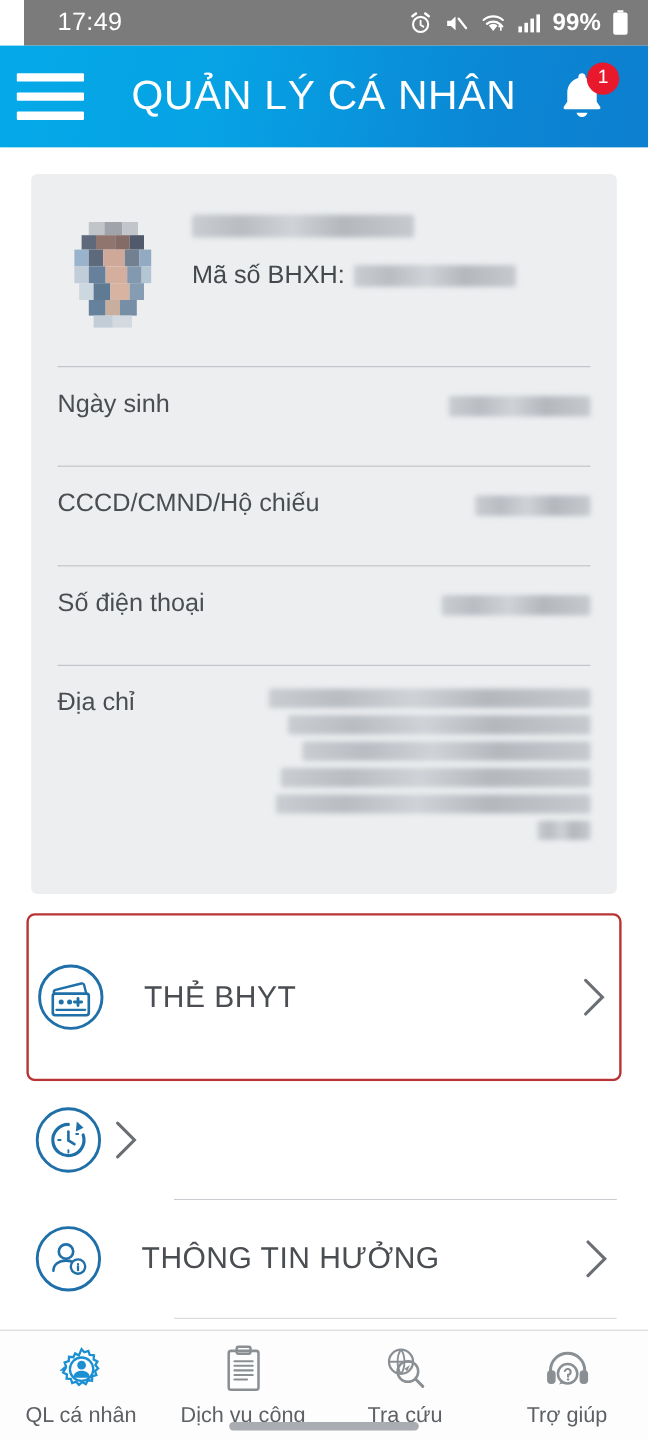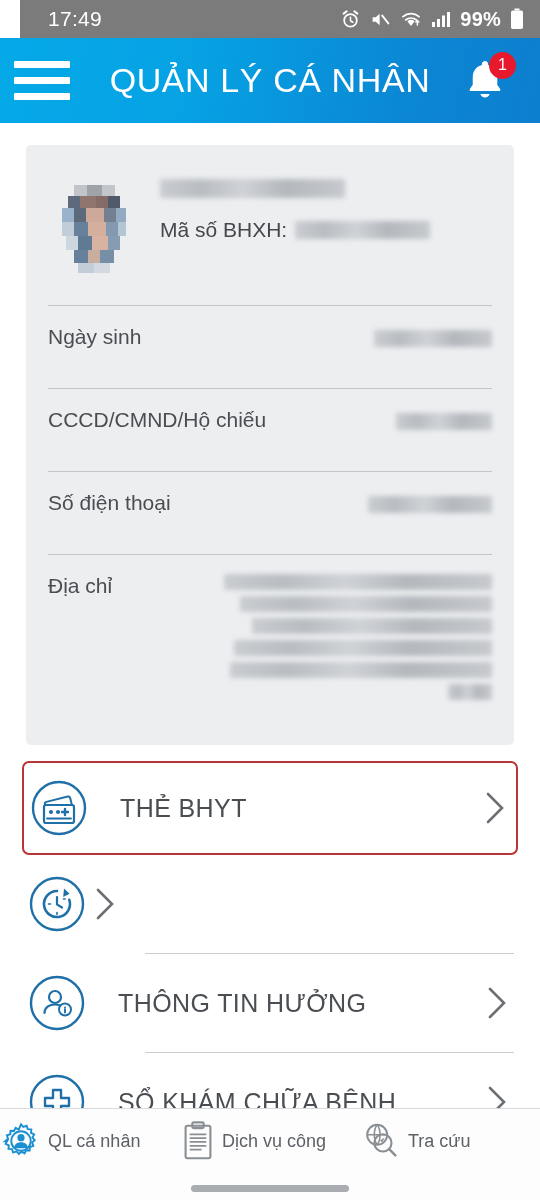--- a/index.html
+++ b/index.html
@@ -80,37 +80,37 @@
   .addr-value .vb { height: 16px; }
 
   
   .menu { margin: 16px 0 0 0; }
   .menu-item {
     display: flex; align-items: center; height: 98px;
     padding: 0 26px; cursor: pointer; position: relative; background: #fff;
   }
   .menu-item.highlight {
     border: 2px solid #b93434; border-radius: 7px;
-    margin: 0 22px; padding: 0 4px 0 4px; height: 94px;
+    margin: 0 22px; padding: 0 4px 0 4px; height: 140px;
   }
   .menu-icon { width: 62px; flex: 0 0 62px; display: flex; align-items: center; justify-content: center; }
   .menu-label {
     flex: 1; font-size: 25px; color: #4a4e52; letter-spacing: .4px;
     padding-left: 30px;
   }
   .chevron { width: 34px; flex: 0 0 34px; display: flex; align-items: center; justify-content: center; }
   .menu-sep { height: 1px; background: #c9ccd0; margin: 0 26px 0 145px; }
 
   
   .bottom-nav {
     position: absolute; left: 0; right: 0; bottom: 0;
     height: 92px; background: #fdfdfd; border-top: 1px solid #d8dade;
     display: flex; align-items: flex-start; padding-top: 10px;
   }
-  .nav-item { flex: 1; display: flex; flex-direction: row; align-items: center; gap: 6px; cursor: pointer; }
+  .nav-item { flex: 1; display: flex; flex-direction: column; align-items: center; gap: 6px; cursor: pointer; }
   .nav-icon { height: 44px; display: flex; align-items: center; justify-content: center; }
   .nav-label { font-size: 18px; color: #5d6166; }
   .nav-item.active .nav-label { color: #5d6166; }
   .home-indicator {
     position: absolute; bottom: 8px; left: 50%; transform: translateX(-50%);
     width: 158px; height: 7px; border-radius: 4px; background: #a9acb0;
   }
 </style>
 </head>
 <body>
@@ -370,17 +370,31 @@
           <circle cx="18" cy="15.5" r="10.5" fill="none" stroke="#8a8f94" stroke-width="2"></circle>
           <path d="M7.5 15.5h21M18 5c4 5 4 16 0 21M18 5c-4 5-4 16 0 21" fill="none" stroke="#8a8f94" stroke-width="1.6"></path>
           <circle cx="24" cy="24" r="9" fill="none" stroke="#8a8f94" stroke-width="2.2"></circle>
           <path d="M30.6 30.6l6.4 6.4" stroke="#8a8f94" stroke-width="2.6" stroke-linecap="round"></path>
           <path d="M21 21.5l4.8-3.2-2.4 5.4z" fill="#8a8f94"></path>
         </svg>
       </div>
       <div class="nav-label">Tra cứu</div>
     </div>
 
+    <div class="nav-item">
+      <div class="nav-icon">
+        <svg width="42" height="38" viewBox="0 0 44 40">
+          <path d="M7 25v-4a15 15 0 0 1 30 0v4" fill="none" stroke="#8a8f94" stroke-width="2.6" stroke-linecap="round"></path>
+          <rect x="4" y="21" width="7.5" height="12" rx="3.5" fill="#8a8f94"></rect>
+          <rect x="32.5" y="21" width="7.5" height="12" rx="3.5" fill="#8a8f94"></rect>
+          <circle cx="22" cy="24" r="8.5" fill="none" stroke="#8a8f94" stroke-width="2.2"></circle>
+          <path d="M17 29.5l-2.5 4 5.5-1.6z" fill="#8a8f94"></path>
+          <path d="M19.6 21.6a2.6 2.6 0 1 1 2.8 3.4v1.6" fill="none" stroke="#8a8f94" stroke-width="1.9" stroke-linecap="round"></path>
+          <circle cx="22.4" cy="29" r="1.1" fill="#8a8f94"></circle>
+        </svg>
+      </div>
+      <div class="nav-label">Trợ giúp</div>
+    </div>
 
     <div class="home-indicator"></div>
   </div>
 
 </div>
 
 </body></html>

